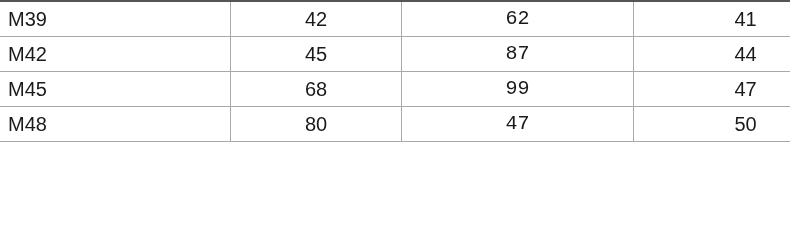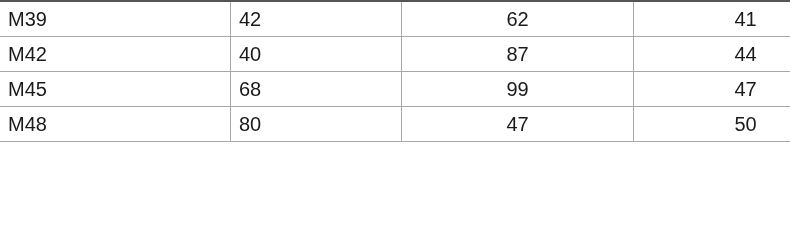--- a/index.html
+++ b/index.html
@@ -50,26 +50,28 @@
 
   
   td.col-label {
     width: 214px;
     text-align: left;
     padding-left: 2px;
   }
 
   td.col-a {
     width: 154px;
+    text-align: center;
   }
 
   td.col-b {
     width: 215px;
     text-align: center;
     padding-right: 32px;
+    font-family: Liberation Mono, monospace;
   }
 
   td.col-c {
     width: 207px;
     text-align: center;
     padding-right: 26px;
   }
 </style>
 </head>
 <body>
@@ -78,21 +80,21 @@
   <table class="size-table">
     <tbody>
       <tr>
         <td class="col-label">M39</td>
         <td class="col-a">42</td>
         <td class="col-b">62</td>
         <td class="col-c">41</td>
       </tr>
       <tr>
         <td class="col-label">M42</td>
-        <td class="col-a">40</td>
+        <td class="col-a">45</td>
         <td class="col-b">87</td>
         <td class="col-c">44</td>
       </tr>
       <tr>
         <td class="col-label">M45</td>
         <td class="col-a">68</td>
         <td class="col-b">99</td>
         <td class="col-c">47</td>
       </tr>
       <tr>

